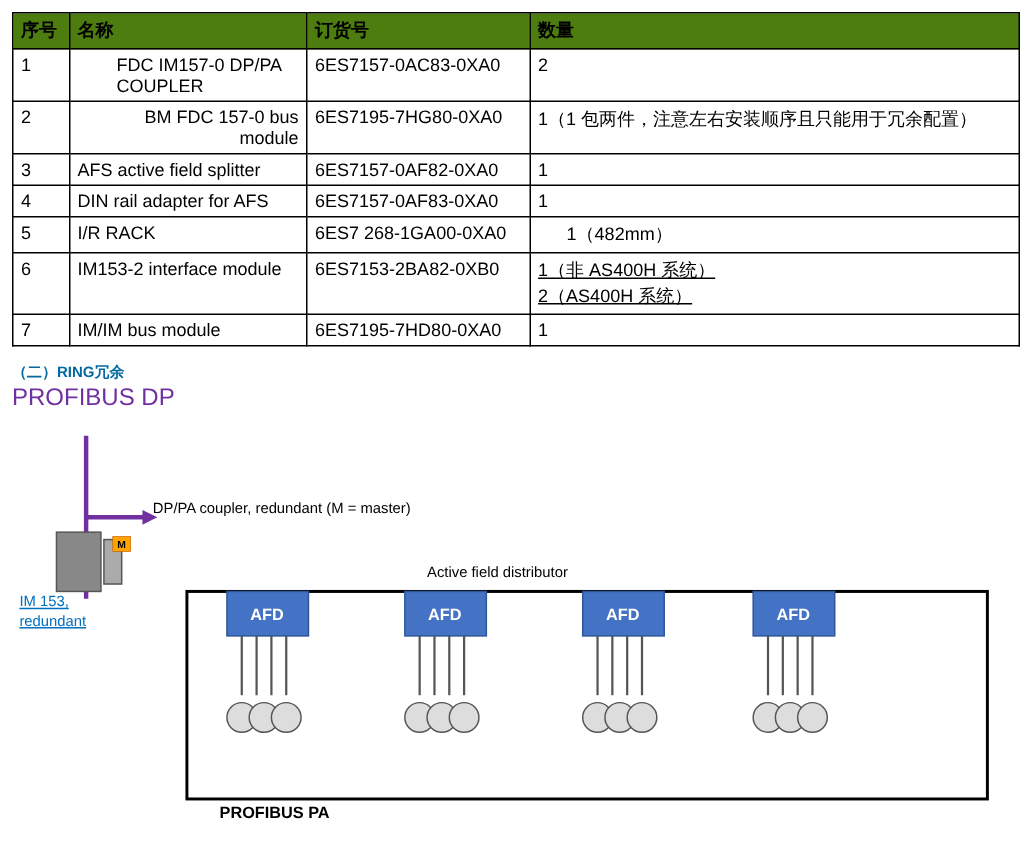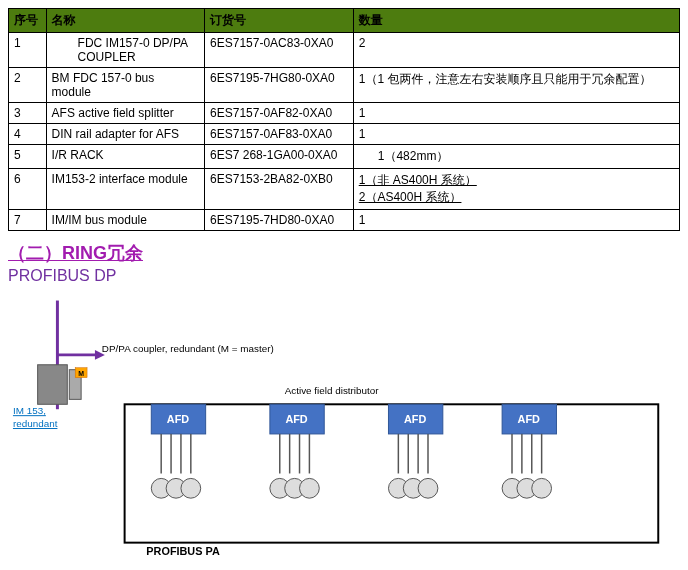--- a/index.html
+++ b/index.html
@@ -21,25 +21,24 @@
       border: 1px solid #000;
       padding: 3px 5px;
       vertical-align: top;
     }
     th {
       background: #4d7c0f;
       font-weight: bold;
       text-align: left;
     }
     .ring-title {
-      color: #a21caf;
+      color: #0369a1;
       font-weight: bold;
-      font-size: 18px;
+      font-size: 10px;
       margin-bottom: 2px;
-      text-decoration: underline;
     }
     .profibus-dp-label {
       color: #7030A0;
       font-weight: normal;
       font-size: 16px;
       margin-bottom: 4px;
     }
     .diagram-container {
       position: relative;
       width: 100%;
@@ -66,21 +65,21 @@
   <tbody id="table-body">
       <tr>
         <td>1</td>
         <td style="white-space: pre-line; padding-left: 31px;">FDC IM157-0 DP/PA
 COUPLER</td>
         <td>6ES7157-0AC83-0XA0</td>
         <td style="white-space: pre-line;">2</td>
       </tr>
       <tr>
         <td>2</td>
-        <td style="white-space: pre-line;">BM FDC 157-0 bus
+        <td style="white-space: pre-line; text-align: right;">BM FDC 157-0 bus
 module</td>
         <td>6ES7195-7HG80-0XA0</td>
         <td style="white-space: pre-line;">1（1 包两件，注意左右安装顺序且只能用于冗余配置）</td>
       </tr>
       <tr>
         <td>3</td>
         <td style="white-space: pre-line;">AFS active field splitter</td>
         <td>6ES7157-0AF82-0XA0</td>
         <td style="white-space: pre-line;">1</td>
       </tr>

